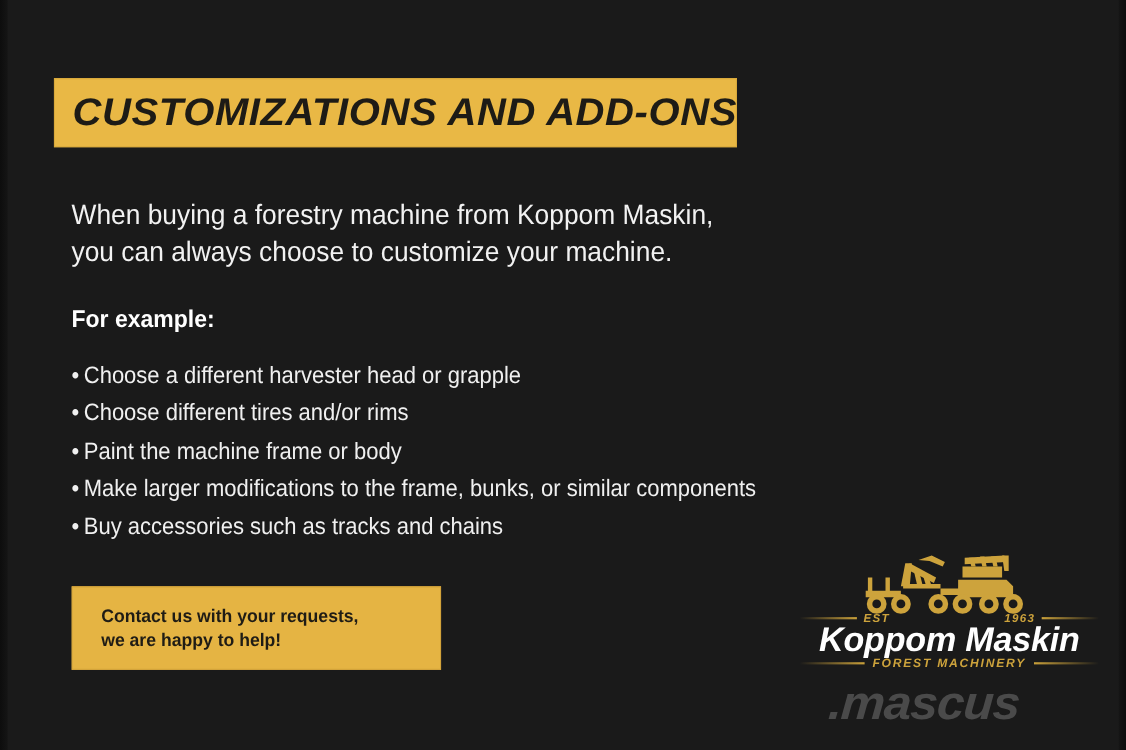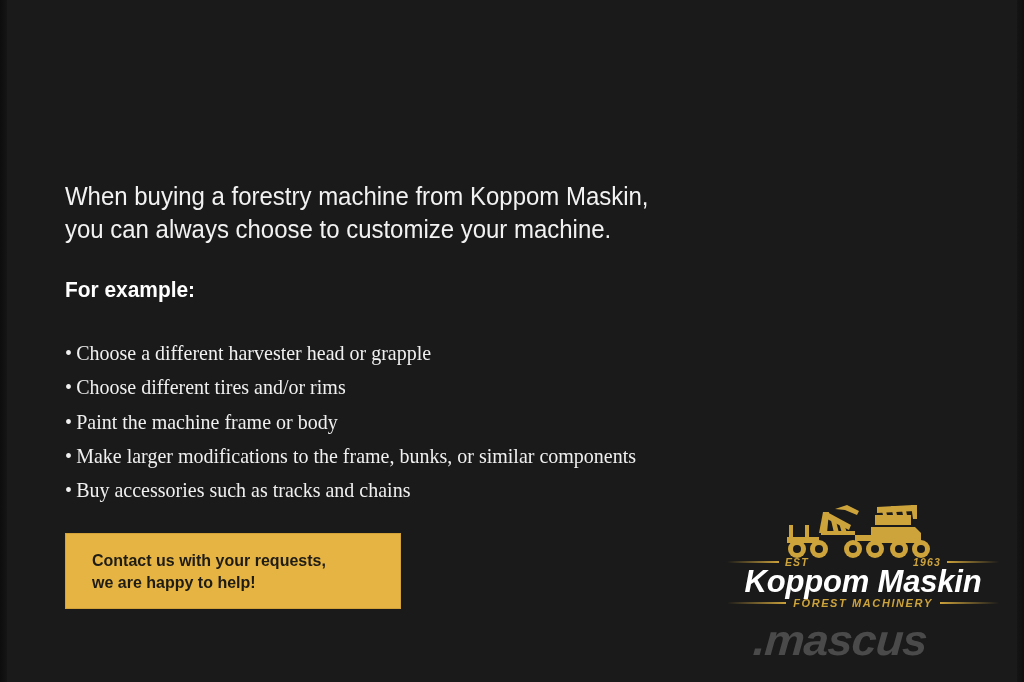--- a/index.html
+++ b/index.html
@@ -72,24 +72,23 @@
     font-size:22px;
     font-weight:bold;
     transform:scaleX(0.95);
     transform-origin:left top;
     white-space:nowrap;
   }
 
   
   #bullet-list {
     position:absolute;
-    left:65px; top:336px;
+    left:65px; top:324px;
     width:800px;
     list-style:none;
-    font-family:Liberation Serif, serif;
   }
   #bullet-list li {
     color:#f0f0f0;
     font-size:21.5px;
     line-height:34.3px;
     font-weight:400;
     transform:scaleX(0.93);
     transform-origin:left center;
     white-space:nowrap;
   }
@@ -203,20 +202,23 @@
   }
 </style>
 </head>
 <body>
 
 <div id="slide">
 
   <div class="edge-band left"></div>
   <div class="edge-band right"></div>
 
+  <div id="title-banner">
+    <span class="title-text">CUSTOMIZATIONS AND ADD-ONS</span>
+  </div>
 
   <div id="intro">
     <span class="line">When buying a forestry machine from Koppom Maskin,</span>
     <span class="line">you can always choose to customize your machine.</span>
   </div>
 
   <div id="for-example">For example:</div>
 
   <ul id="bullet-list">
     <li>

